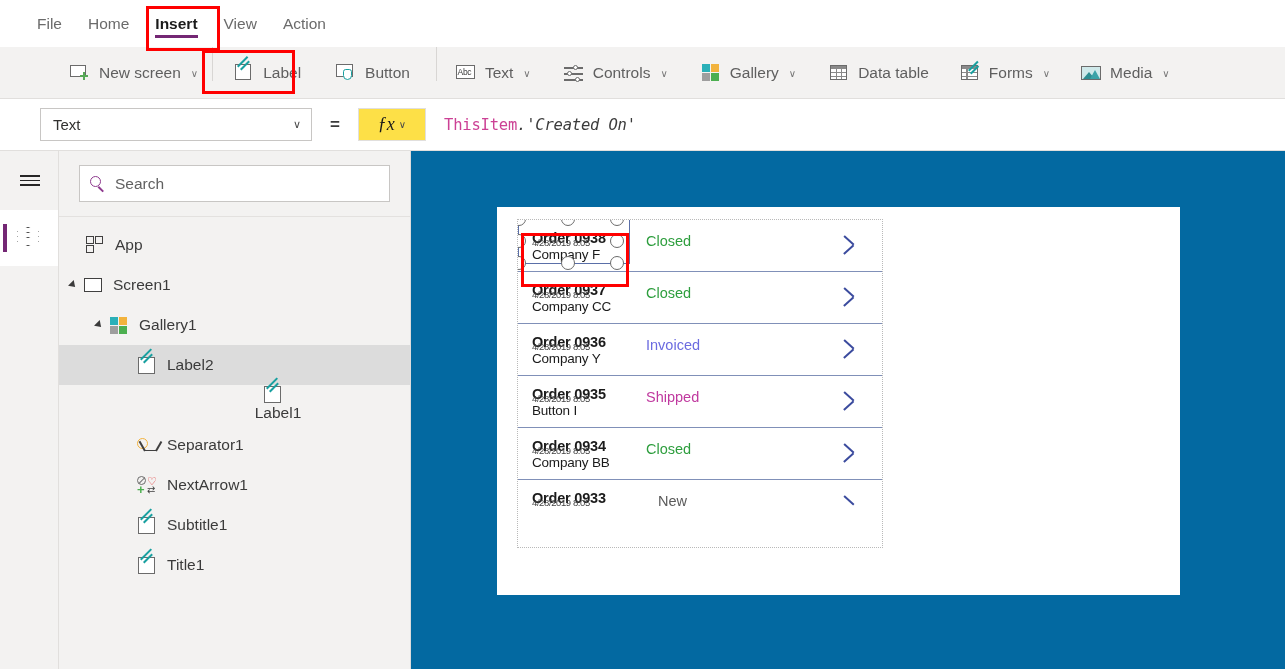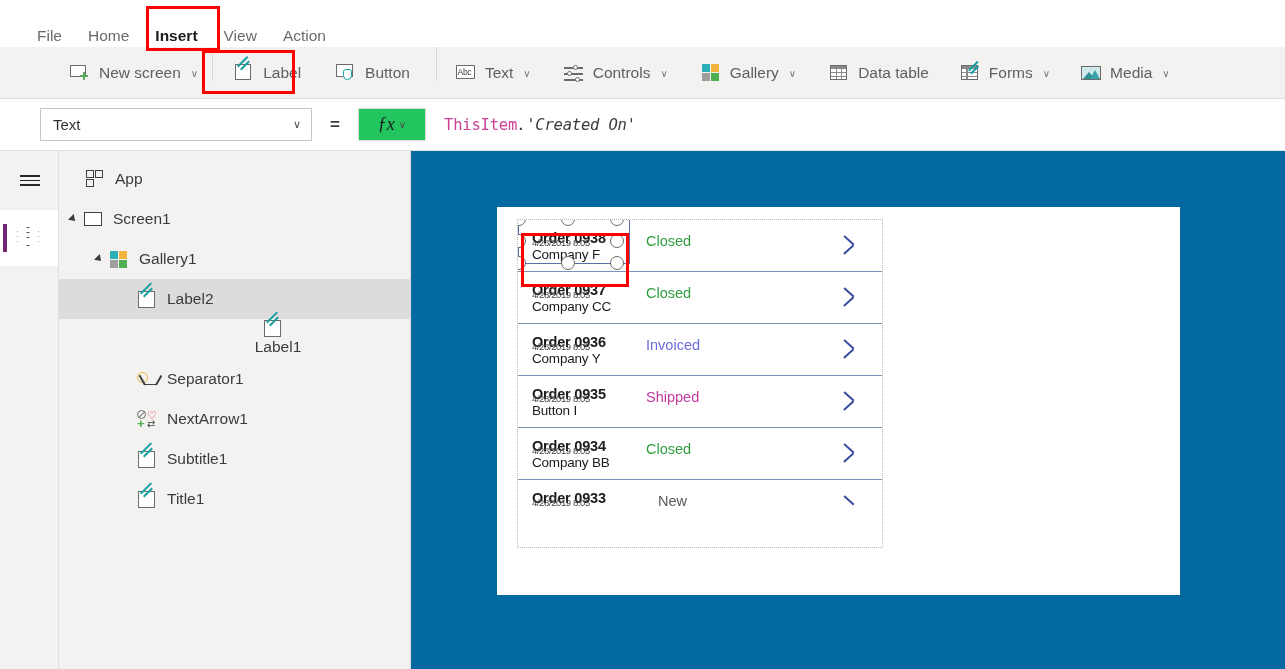--- a/index.html
+++ b/index.html
@@ -6,21 +6,21 @@
   html, body {
     width: 1285px; height: 669px;
     font-family: "Liberation Sans", sans-serif;
     background: #ffffff;
     overflow: hidden;
   }
   #app { position: relative; width: 1285px; height: 669px; }
 
   
   .menubar {
-    position: absolute; left: 0; top: 12px; width: 1285px; height: 47px;
+    position: absolute; left: 0; top: 0; width: 1285px; height: 47px;
     background: #ffffff; display: flex; align-items: center;
     padding-left: 24px; gap: 0;
   }
   .menu-item {
     font-size: 15.5px; color: #6b6b6b; padding: 0 13px;
     height: 47px; display: flex; align-items: center; position: relative;
     cursor: default; white-space: nowrap;
   }
   .menu-item.active { color: #1b1b1b; font-weight: bold; }
   .menu-item.active::after {
@@ -127,21 +127,21 @@
     border-bottom: 1px solid #e1dfdd; padding-left: 40px; gap: 0;
   }
   .propsel {
     width: 272px; height: 33px; border: 1px solid #c8c6c4; background: #fff;
     display: flex; align-items: center; justify-content: space-between;
     padding: 0 10px 0 12px; font-size: 15px; color: #323130; cursor: default;
   }
   .propsel .chev { font-size: 11px; color: #4a4a4a; }
   .eq { width: 46px; text-align: center; font-size: 17px; color: #3b3b3b; font-weight: bold; }
   .fxbtn {
-    width: 68px; height: 33px; background: #22c55e; border: 1px solid #e1dfdd;
+    width: 68px; height: 33px; background: #fde047; border: 1px solid #e1dfdd;
     display: flex; align-items: center; justify-content: center; gap: 4px; cursor: default;
   }
   .fxbtn .fx { font-family: "Liberation Serif", serif; font-style: italic;
     font-size: 18px; color: #1b1b1b; }
   .fxbtn .chev { font-size: 10px; color: #4a4a4a; }
   .formula {
     flex: 1; height: 33px; display: flex; align-items: center; padding-left: 18px;
     font-family: "DejaVu Sans Mono", monospace; font-size: 15.5px; letter-spacing: -0.2px;
   }
   .fm-kw { color: #cc4195; }
@@ -447,20 +447,29 @@
       <span class="act"></span>
       <span class="layers">
         <span class="d d1"></span>
           <span class="d d2"></span>
           <span class="d d3"></span>
       </span>
     </div>
   </div>
 
   <div class="treeview">
+    <div class="tv-searchwrap">
+      <div class="tv-search">
+        <span class="mag">
+          <span class="c"></span>
+            <span class="t"></span>
+        </span>
+        <span class="ph">Search</span>
+      </div>
+    </div>
     <div class="tv-list">
 
       <div class="tv-row" style="padding-left:26px;">
         <span class="ti ti-app">
           <span class="a1"></span>
             <span class="a2"></span>
             <span class="a3"></span>
         </span>
         <span class="ilabel">App</span>
       </div>

